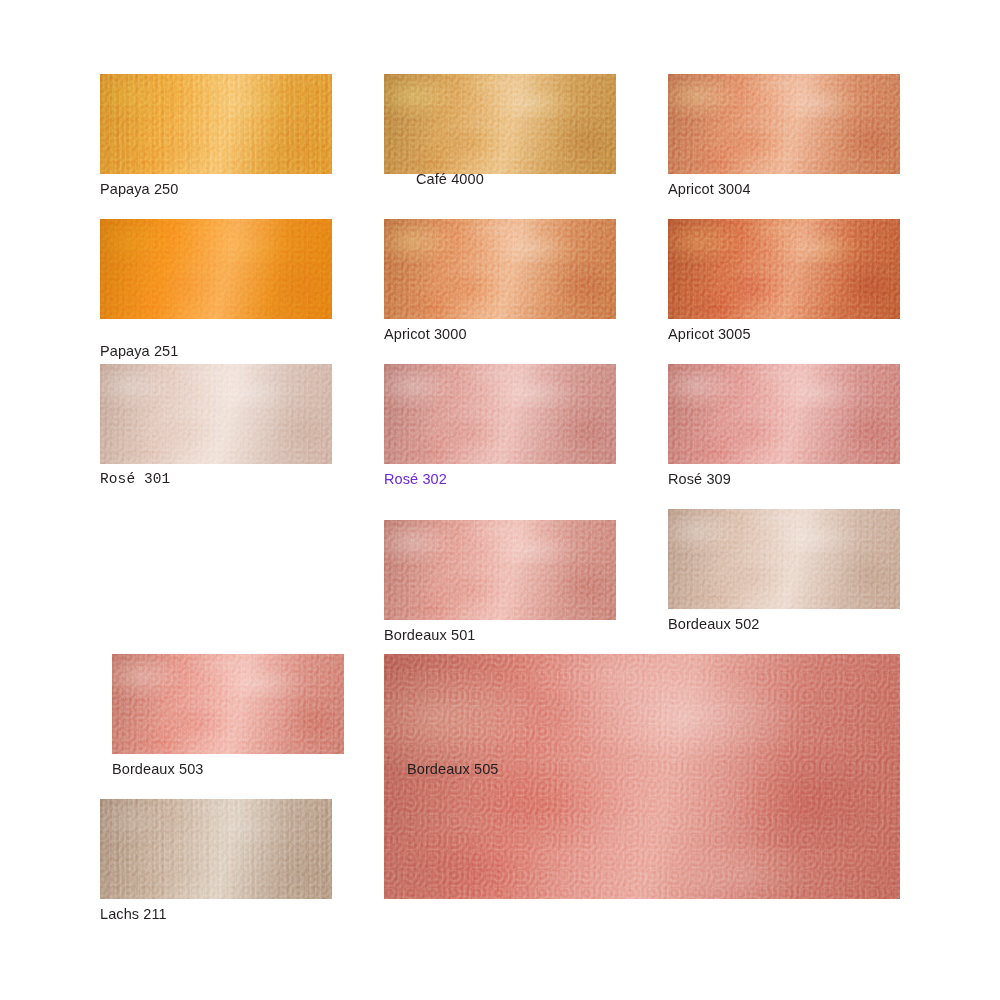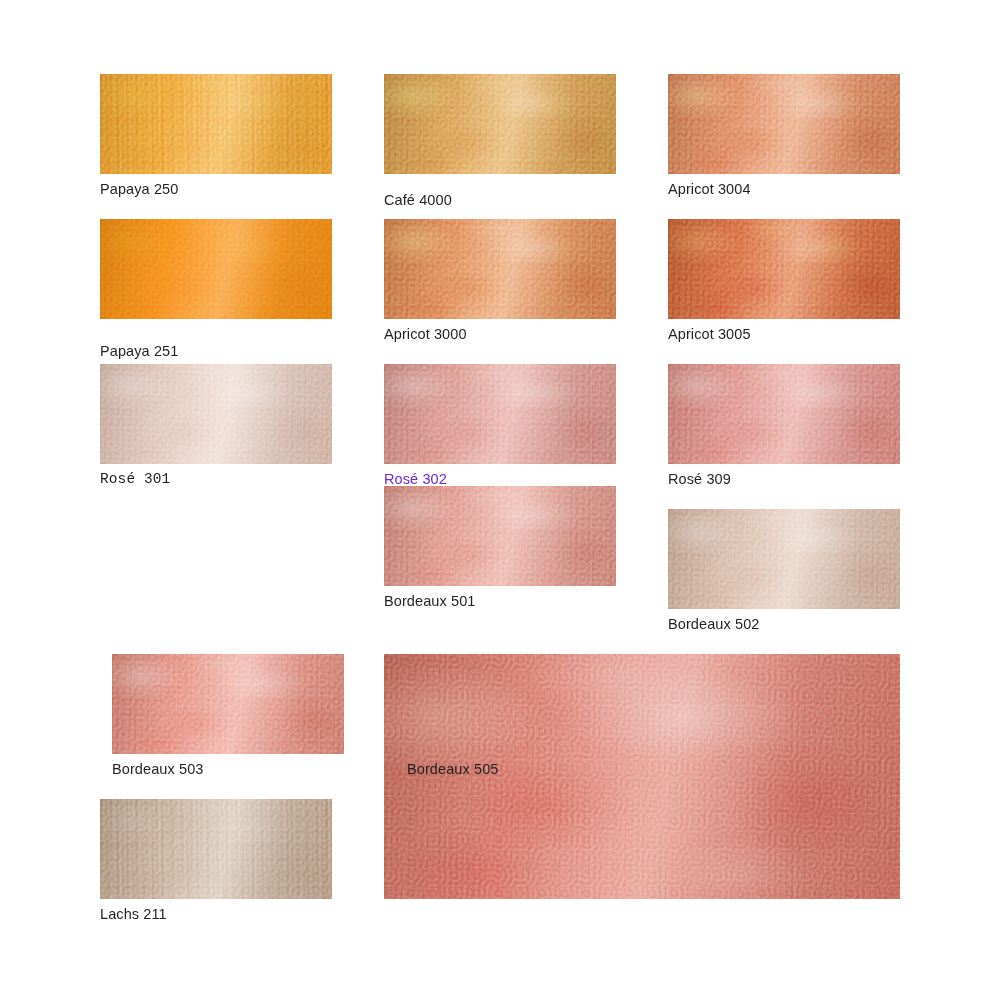--- a/index.html
+++ b/index.html
@@ -126,21 +126,21 @@
       </div>
       <div class="swatch-label" style="top: 107px; color: rgb(35, 31, 32);">Papaya 250</div>
     </div>
     <div class="swatch-cell" style="left: 384px; top: 74px; width: 232px; height: 140px;">
       <div class="swatch-chip" style="height: 100px; background-color: rgb(220, 166, 91); background-image: linear-gradient(103deg, rgb(198, 143, 68) 0%, rgb(220, 166, 91) 30%, rgb(236, 193, 131) 55%, rgb(220, 166, 91) 74%, rgb(198, 143, 68) 100%);">
         <div class="tex tex-blotch"></div>
         <div class="tex tex-fiber"></div>
         <div class="tex tex-grain"></div>
         <div class="tex tex-shade"></div>
       </div>
-      <div class="swatch-label" style="top: 118px; color: rgb(35, 31, 32);">Café 4000</div>
+      <div class="swatch-label" style="top: 97px; color: rgb(35, 31, 32); margin-left: 32px;">Café 4000</div>
     </div>
     <div class="swatch-cell" style="left: 668px; top: 74px; width: 232px; height: 140px;">
       <div class="swatch-chip" style="height: 100px; background-color: rgb(226, 146, 106); background-image: linear-gradient(103deg, rgb(205, 122, 83) 0%, rgb(226, 146, 106) 30%, rgb(239, 180, 146) 55%, rgb(226, 146, 106) 74%, rgb(205, 122, 83) 100%);">
         <div class="tex tex-blotch"></div>
         <div class="tex tex-fiber"></div>
         <div class="tex tex-grain"></div>
         <div class="tex tex-shade"></div>
       </div>
       <div class="swatch-label" style="top: 107px; color: rgb(35, 31, 32);">Apricot 3004</div>
     </div>
@@ -191,21 +191,21 @@
     </div>
     <div class="swatch-cell" style="left: 668px; top: 364px; width: 232px; height: 140px;">
       <div class="swatch-chip" style="height: 100px; background-color: rgb(226, 156, 150); background-image: linear-gradient(103deg, rgb(207, 130, 121) 0%, rgb(226, 156, 150) 30%, rgb(239, 185, 179) 55%, rgb(226, 156, 150) 74%, rgb(207, 130, 121) 100%);">
         <div class="tex tex-blotch"></div>
         <div class="tex tex-fiber"></div>
         <div class="tex tex-grain"></div>
         <div class="tex tex-shade"></div>
       </div>
       <div class="swatch-label" style="top: 107px; color: rgb(35, 31, 32);">Rosé 309</div>
     </div>
-    <div class="swatch-cell" style="left: 384px; top: 486px; width: 232px; height: 140px;">
+    <div class="swatch-cell" style="left: 384px; top: 520px; width: 232px; height: 140px;">
       <div class="swatch-chip" style="height: 100px; background-color: rgb(227, 161, 150); background-image: linear-gradient(103deg, rgb(205, 134, 122) 0%, rgb(227, 161, 150) 30%, rgb(240, 189, 179) 55%, rgb(227, 161, 150) 74%, rgb(205, 134, 122) 100%);">
         <div class="tex tex-blotch"></div>
         <div class="tex tex-fiber"></div>
         <div class="tex tex-grain"></div>
         <div class="tex tex-shade"></div>
       </div>
       <div class="swatch-label" style="top: 107px; color: rgb(35, 31, 32);">Bordeaux 501</div>
     </div>
     <div class="swatch-cell" style="left: 668px; top: 509px; width: 232px; height: 140px;">
       <div class="swatch-chip" style="height: 100px; background-color: rgb(221, 194, 177); background-image: linear-gradient(103deg, rgb(201, 169, 149) 0%, rgb(221, 194, 177) 30%, rgb(236, 217, 205) 55%, rgb(221, 194, 177) 74%, rgb(201, 169, 149) 100%);">

